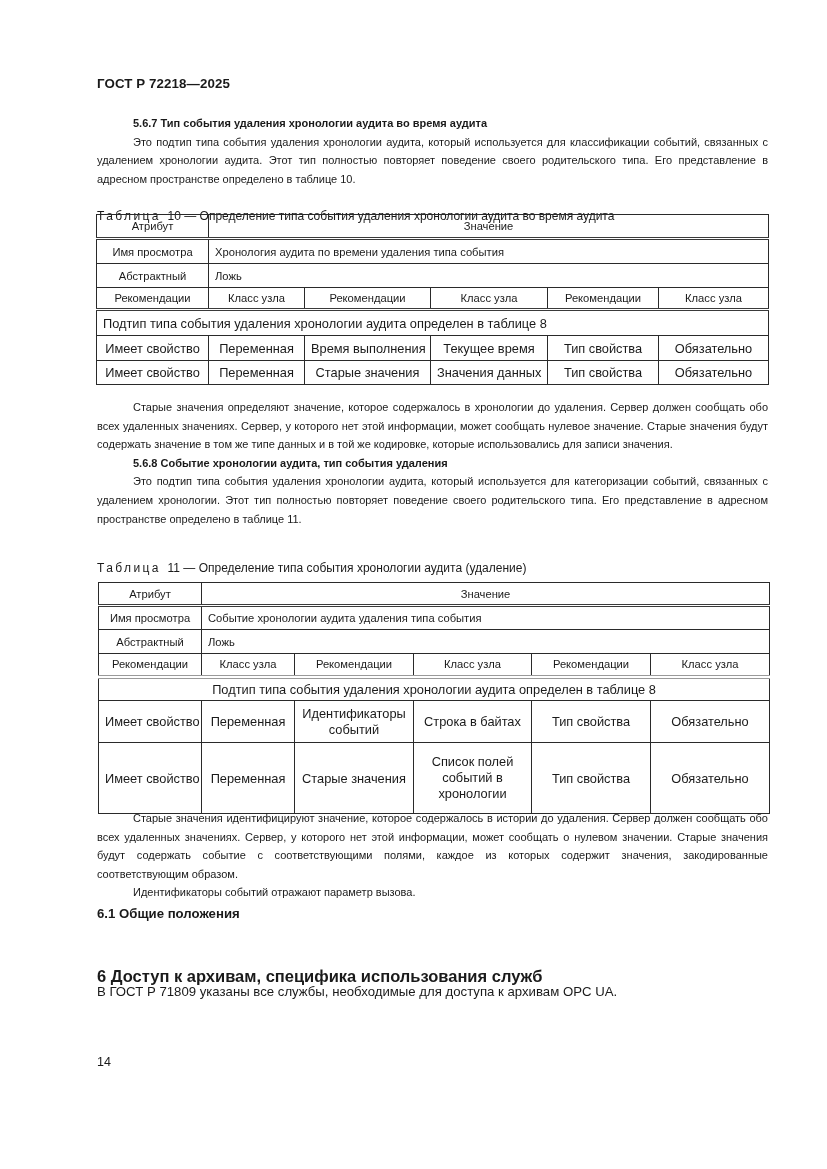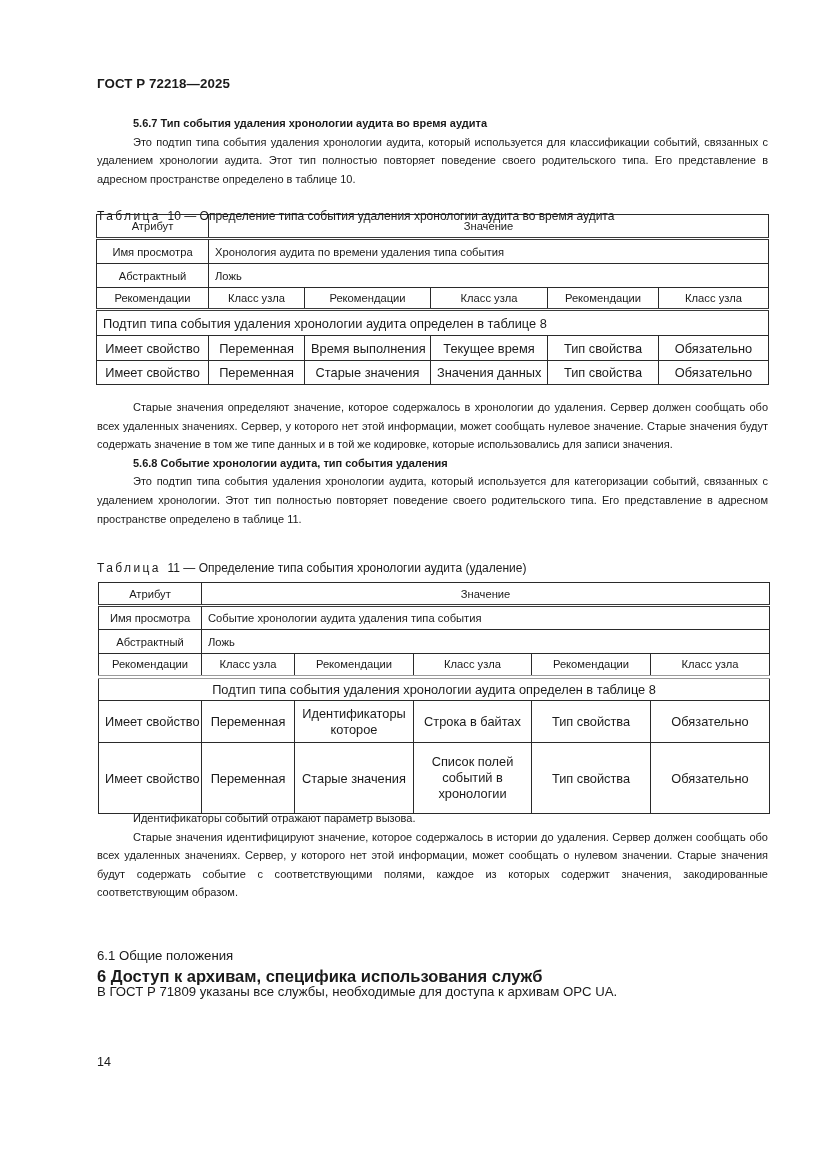--- a/index.html
+++ b/index.html
@@ -21,21 +21,21 @@
   table.gt { position: absolute; border-collapse: collapse; table-layout: fixed; font-size: 11.2px; }
   table.gt td { border: 1px solid #2a2a2a; padding: 0 6px; text-align: center; vertical-align: middle; overflow: hidden; white-space: nowrap; }
   table.gt td.left { text-align: left; }
   table.gt td.big { font-size: 12.8px; }
   table.gt td.wrap { white-space: normal; line-height: 16px; }
   table.gt tr.dbl-bottom td { border-bottom: 3px double #3a3a3a; }
   table.gt tr.dbl-gray td { border-bottom: 4px double #9a9a9a; }
   table.gt { border: 1.5px solid #2a2a2a; }
 
   .h1 { position: absolute; left: 97px; top: 967px; font-size: 16.5px; font-weight: bold; }
-  .h2 { position: absolute; left: 97px; top: 948px; font-size: 13.2px; font-weight: normal; }
+  .h2 { position: absolute; left: 97px; top: 906px; font-size: 13.2px; font-weight: bold; }
   .p61 { position: absolute; left: 97px; top: 984px; font-size: 13.2px; }
   .pagenum { position: absolute; left: 97px; top: 1055px; font-size: 12.5px; }
 </style>
 </head>
 <body>
 
 <div class="page">
 
   <div class="running-head">ГОСТ Р 72218—2025</div>
 
@@ -141,39 +141,39 @@
       <td>Класс узла</td>
       <td>Рекомендации</td>
       <td>Класс узла</td>
     </tr>
     <tr style="height:24px;">
       <td colspan="6" class="big">Подтип типа события удаления хронологии аудита определен в таблице 8</td>
     </tr>
     <tr style="height:42px;">
       <td class="big">Имеет свойство</td>
       <td class="big">Переменная</td>
-      <td class="big wrap">Идентификаторы которое</td>
+      <td class="big wrap">Идентификаторы событий</td>
       <td class="big">Строка в байтах</td>
       <td class="big">Тип свойства</td>
       <td class="big">Обязательно</td>
     </tr>
     <tr style="height:55px;">
       <td class="big">Имеет свойство</td>
       <td class="big">Переменная</td>
       <td class="big">Старые значения</td>
       <td class="big wrap" style="padding:11px 14px;">Список полей событий в хронологии</td>
       <td class="big">Тип свойства</td>
       <td class="big">Обязательно</td>
     </tr>
   </tbody>
     </table>
 
   <div class="textblock" style="top:809px;">
+    <p class="indent last">Старые значения идентифицируют значение, которое содержалось в истории до удаления. Сервер должен сообщать обо всех удаленных значениях. Сервер, у которого нет этой информации, может сообщать о нулевом значении. Старые значения будут содержать событие с соответствующими полями, каждое из которых содержит значения, закодированные соответствующим образом.</p>
     <p class="indent">Идентификаторы событий отражают параметр вызова.</p>
-    <p class="indent last">Старые значения идентифицируют значение, которое содержалось в истории до удаления. Сервер должен сообщать обо всех удаленных значениях. Сервер, у которого нет этой информации, может сообщать о нулевом значении. Старые значения будут содержать событие с соответствующими полями, каждое из которых содержит значения, закодированные соответствующим образом.</p>
   </div>
 
   <div class="h1">6 Доступ к архивам, специфика использования служб</div>
   <div class="h2">6.1 Общие положения</div>
   <div class="p61">В ГОСТ Р 71809 указаны все службы, необходимые для доступа к архивам OPC UA.</div>
 
   <div class="pagenum">14</div>
 </div>
 
 </body></html>

